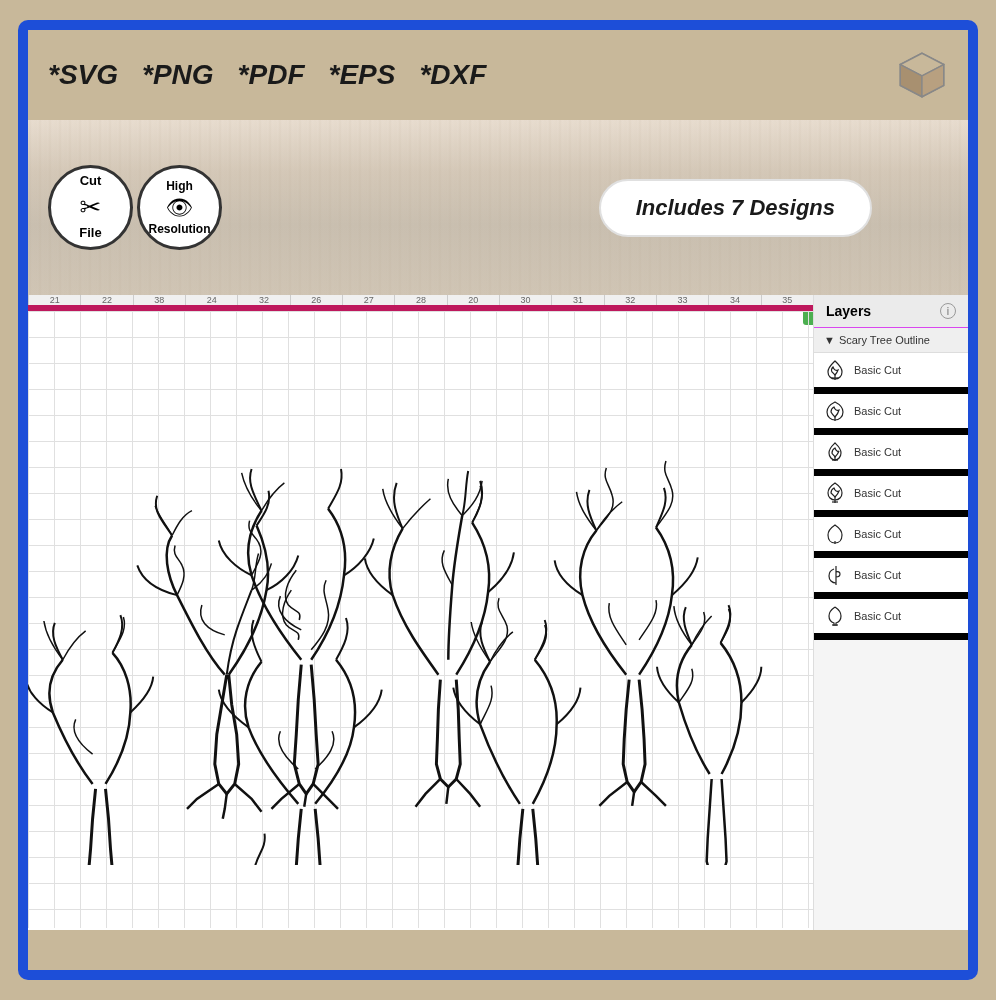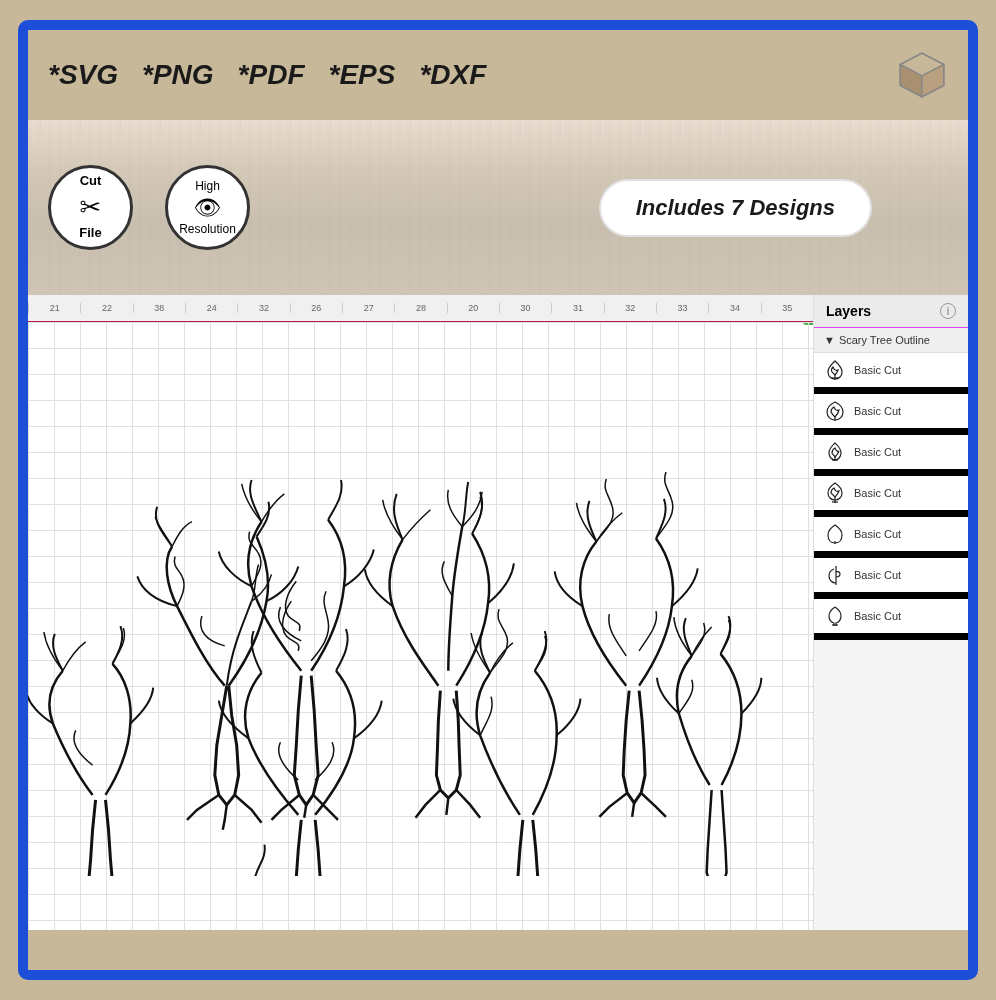--- a/index.html
+++ b/index.html
@@ -52,21 +52,21 @@
       position: relative;
     }
     .wood-banner {
       width: 100%;
       height: 175px;
       background: linear-gradient(180deg, #e8ddd0 0%, #d4c8b8 30%, #c9bfb0 60%, #d0c5b5 100%);
       position: relative;
       display: flex;
       align-items: center;
       padding: 24px 20px;
-      gap: 32px;
+      gap: 4px;
     }
     .wood-texture {
       position: absolute;
       top: 0; left: 0; right: 0; bottom: 0;
       background: repeating-linear-gradient(
         90deg,
         transparent 0px,
         rgba(180,160,130,0.1) 2px,
         transparent 4px,
         rgba(200,180,150,0.05) 8px,
@@ -107,42 +107,42 @@
       font-weight: bold;
       text-align: center;
       line-height: 1.3;
     }
     .scissors-icon {
       font-size: 26px;
       margin: 2px 0;
     }
     .high-res-badge {
       font-size: 12px;
-      font-weight: normal;
+      font-weight: bold;
       text-align: center;
       line-height: 1.4;
     }
     .eye-icon {
       font-size: 22px;
     }
     .canvas-area {
       flex: 1;
       display: flex;
       position: relative;
     }
     .grid-canvas {
       flex: 1;
       background: white;
       position: relative;
       overflow: hidden;
     }
     .ruler {
-      height: 27px;
+      height: 16px;
       background: #f0f0f0;
-      border-bottom: 1px solid #be185d;
+      border-bottom: 6px solid #be185d;
       display: flex;
       align-items: center;
       position: relative;
       overflow: hidden;
     }
     .ruler-marks {
       display: flex;
       width: 100%;
     }
     .ruler-mark {

